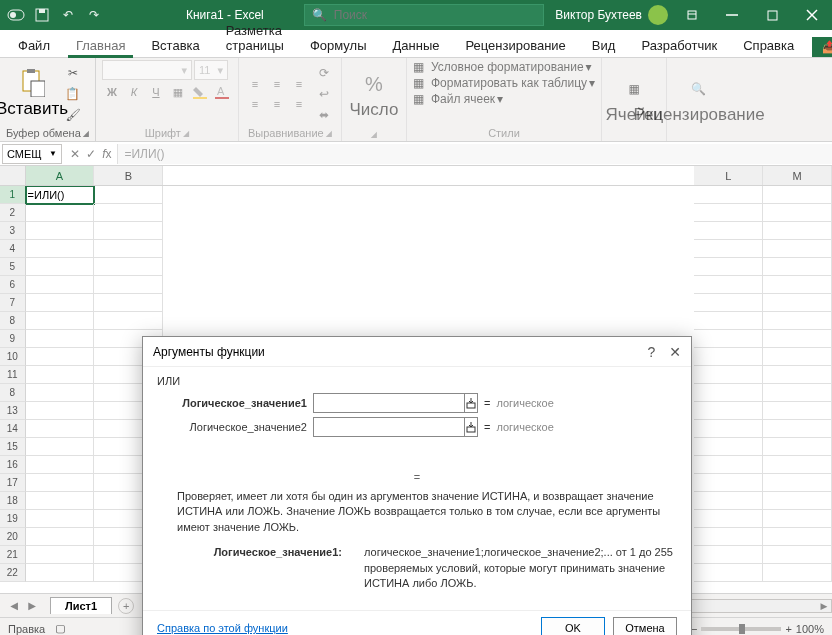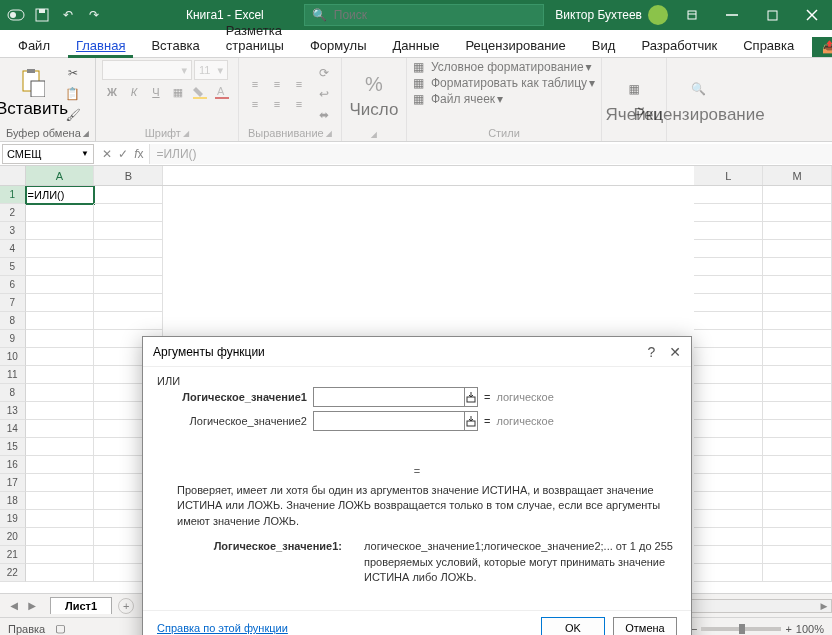--- a/index.html
+++ b/index.html
@@ -14,21 +14,21 @@
 .searchbox input { background: transparent; border: none; color: #c8e6d4; outline: none; font-size: 12px; width: 100%; }
 .searchbox .search-icon { color: #c8e6d4; margin-right: 6px; font-size: 12px; }
 .user { margin-left: auto; margin-right: 4px; font-size: 12px; display:flex; align-items:center; gap:6px; }
 .user .avatar { width: 20px; height: 20px; border-radius: 50%; background: #8bc34a; }
 .win-controls { display: flex; }
 .win-controls .wbtn { width: 40px; height: 30px; display: flex; align-items: center; justify-content: center; }
 
 
 .ribbon-tabs { height: 28px; display: flex; align-items: flex-end; padding-left: 10px; background: #fff; border-bottom: 1px solid #d4d4d4; gap: 10px; }
 .ribbon-tabs .tab { padding: 4px 8px; font-size: 13px; color: #222; position: relative; cursor: pointer; }
-.ribbon-tabs .tab.active { color: #1d4ed8; text-decoration: underline; }
+.ribbon-tabs .tab.active { color: #737373; }
 .ribbon-tabs .tab.active::after { content: ""; position: absolute; bottom: -1px; left: 0; right: 0; height: 3px; background: #217346; }
 .ribbon-tabs .share { margin-left: auto; margin-right: 8px; background: #217346; color: #fff; padding: 3px 10px; display: flex; align-items: center; gap: 4px; font-size: 12px; }
 
 
 .ribbon { height: 84px; background: #f3f2f1; border-bottom: 1px solid #d4d4d4; display: flex; }
 .group { border-right: 1px solid #d4d4d4; display: flex; flex-direction: column; padding: 2px 6px 0; }
 .group-body { flex: 1; display: flex; align-items: center; gap: 4px; }
 .group-label { text-align: center; font-size: 11px; color: #666; padding-bottom: 2px; display:flex; justify-content:center; align-items:center; gap:2px;}
 .group-label .dlg { font-size: 8px; color:#888;}
 .big-btn { display: flex; flex-direction: column; align-items: center; justify-content:center; width: 52px; gap:2px; }
@@ -37,21 +37,21 @@
 .stack { display: flex; flex-direction: column; gap: 3px; }
 .stack .sb { width: 22px; height: 18px; display:flex; align-items:center; justify-content:center; font-size:12px; color:#555;}
 .font-row { display:flex; gap:2px; align-items:center;}
 .font-row .sel { border:1px solid #c8c6c4; background:#fff; height:20px; color:#aaa; font-size:11px; display:flex; align-items:center; padding:0 4px; justify-content:space-between;}
 .greyed { opacity: .5; }
 .align-grid { display:grid; grid-template-columns: repeat(3, 20px); gap:2px; }
 .align-grid .ab, .mini { width:20px; height:18px; display:flex; align-items:center; justify-content:center; color:#555; font-size:11px;}
 
 
 .formula-bar { height: 24px; display: flex; align-items: center; border-bottom: 1px solid #d4d4d4; }
-.namebox { width: 92px; border:1px solid #c8c6c4; margin:2px; height:20px; display:flex; align-items:center; padding:0 4px; font-size:11px; justify-content:space-between; background:#fff;}
+.namebox { width: 60px; border:1px solid #c8c6c4; margin:2px; height:20px; display:flex; align-items:center; padding:0 4px; font-size:11px; justify-content:space-between; background:#fff;}
 .fx-icons { display:flex; gap:6px; padding:0 6px; color:#888; }
 .formula-input { flex:1; padding:0 6px; color:#aaa; font-size:12px; background:#f8f8f8; height:20px; display:flex; align-items:center; border-left:1px solid #e0e0e0;}
 
 
 .sheet { position: relative; height: 427px; display:flex; flex-direction:column; }
 .colhdrs { display:flex; height:20px; border-bottom:1px solid #d4d4d4; }
 .corner { width:26px; border-right:1px solid #d4d4d4; background:#f0f0f0;}
 .colhdr { width:70px; border-right:1px solid #e0e0e0; background:#f0f0f0; text-align:center; font-size:11px; color:#555; line-height:20px;}
 .colhdr.sel { background:#d2e8d8; color:#217346; }
 .rows { flex:1; overflow:hidden; }
@@ -78,21 +78,21 @@
 .zoom { display:flex; align-items:center; gap:4px;}
 .zoom .slider { width:80px; height:4px; background:#c8c6c4; position:relative;}
 .zoom .slider .th { position:absolute; left:38px; top:-3px; width:6px; height:10px; background:#888;}
 
 
 .overlay { position:absolute; top:170px; left:142px; width:550px; height:320px; background:#fff; border:1px solid #888; box-shadow: 0 4px 20px rgba(0,0,0,.3); display:flex; flex-direction:column; }
 .dlg-title { height:30px; display:flex; align-items:center; padding:0 10px; font-size:12px; border-bottom:1px solid #eee;}
 .dlg-title .help { margin-left:auto; margin-right:14px; font-size:14px; color:#555;}
 .dlg-title .close { font-size:14px; color:#555;}
 .dlg-body { flex:1; padding:8px 14px; font-size:11px; color:#333; display:flex; flex-direction:column; }
-.fn-name { }
+.fn-name { margin-bottom:6px;}
 .arg-row { display:flex; align-items:center; margin-bottom:4px; gap:6px;}
 .arg-label { width:150px; text-align:right; }
 .bold { font-weight:bold; }
 .arg-input { width:165px; height:20px; border:1px solid #888; display:flex; align-items:center; }
 .arg-input input { flex:1; border:none; outline:none; padding:0 4px; font-size:11px;}
 .arg-ref { width:18px; height:18px; border-left:1px solid #888; display:flex; align-items:center; justify-content:center;}
 .arg-result { color:#888;}
 .fn-eq { text-align:center; color:#666; margin-top:30px;}
 .fn-desc { margin-top:6px; line-height:1.4;margin-left:20px;}
 .fn-argdesc { display:flex; margin-top:10px; gap:22px; line-height:1.4;}

